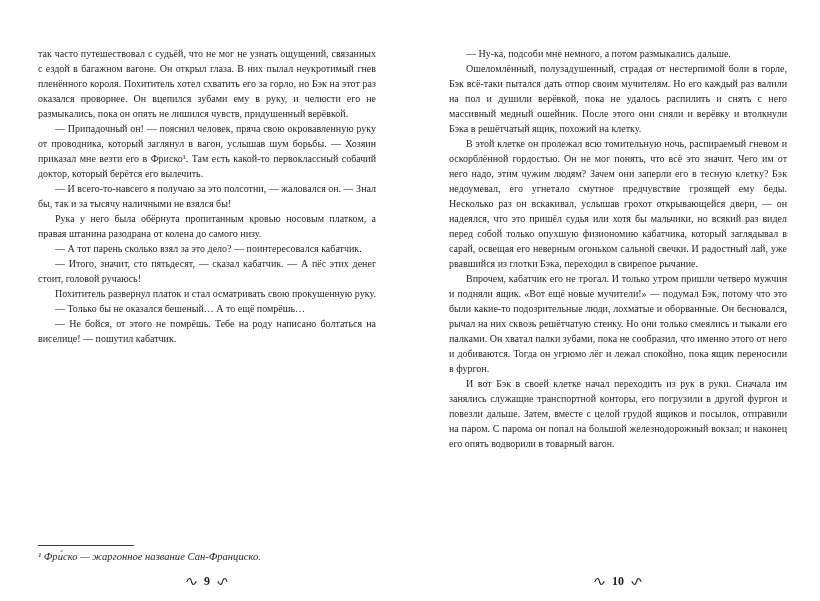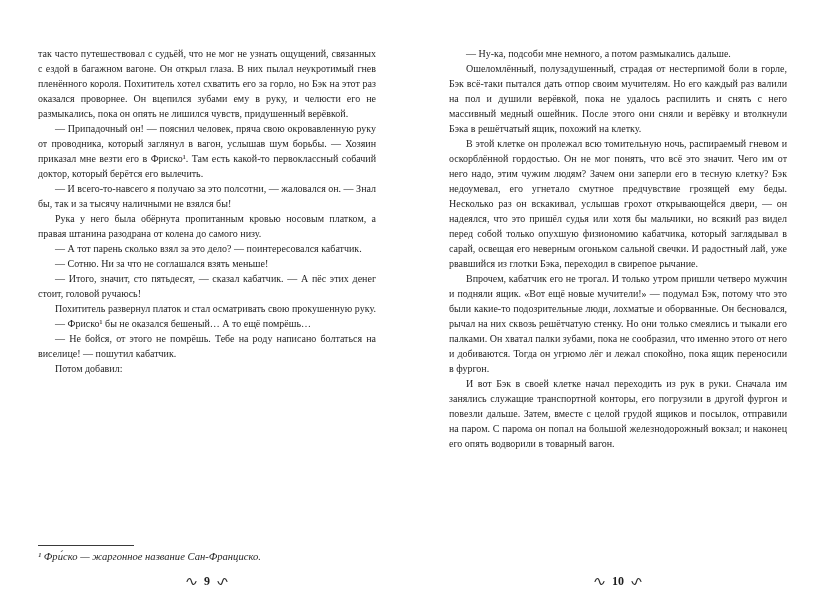--- a/index.html
+++ b/index.html
@@ -85,26 +85,24 @@
 
 <div class="spread">
 
   <div class="page">
     <div class="page-text" lang="ru">
         <p class="no-indent">так часто путешествовал с судьёй, что не мог не узнать ощущений, связанных с ездой в багажном вагоне. Он открыл глаза. В них пылал неукротимый гнев пленённого короля. Похититель хотел схватить его за горло, но Бэк на этот раз оказался проворнее. Он вцепился зубами ему в руку, и челюсти его не размыкались, пока он опять не лишился чувств, придушенный верёвкой.</p>
         <p>— Припадочный он! — пояснил человек, пряча свою окровавленную руку от проводника, который заглянул в вагон, услышав шум борьбы. — Хозяин приказал мне везти его в Фриско¹. Там есть какой-то первоклассный собачий доктор, который берётся его вылечить.</p>
         <p>— И всего-то-навсего я получаю за это полсотни, — жаловался он. — Знал бы, так и за тысячу наличными не взялся бы!</p>
         <p>Рука у него была обёрнута пропитанным кровью носовым платком, а правая штанина разодрана от колена до самого низу.</p>
         <p>— А тот парень сколько взял за это дело? — поинтересовался кабатчик.</p>
-        <p>— Сотню. Ни за что не соглашался взять меньше!</p>
         <p>— Итого, значит, сто пятьдесят, — сказал кабатчик. — А пёс этих денег стоит, головой ручаюсь!</p>
         <p>Похититель развернул платок и стал осматривать свою прокушенную руку.</p>
-        <p>— Фриско¹ бы не оказался бешеный… А то ещё помрёшь…</p>
+        <p>— Только бы не оказался бешеный… А то ещё помрёшь…</p>
         <p>— Не бойся, от этого не помрёшь. Тебе на роду написано болтаться на виселице! — пошутил кабатчик.</p>
-        <p>Потом добавил:</p>
       </div>
 
     <div class="footnote-block">
       <div class="footnote-rule"></div>
       <div class="footnote">¹ Фри́ско — жаргонное название Сан-Франциско.</div>
     </div>
 
     <div class="folio">
       <span class="orn">
         <svg width="11" height="9" viewBox="0 0 11 9">

